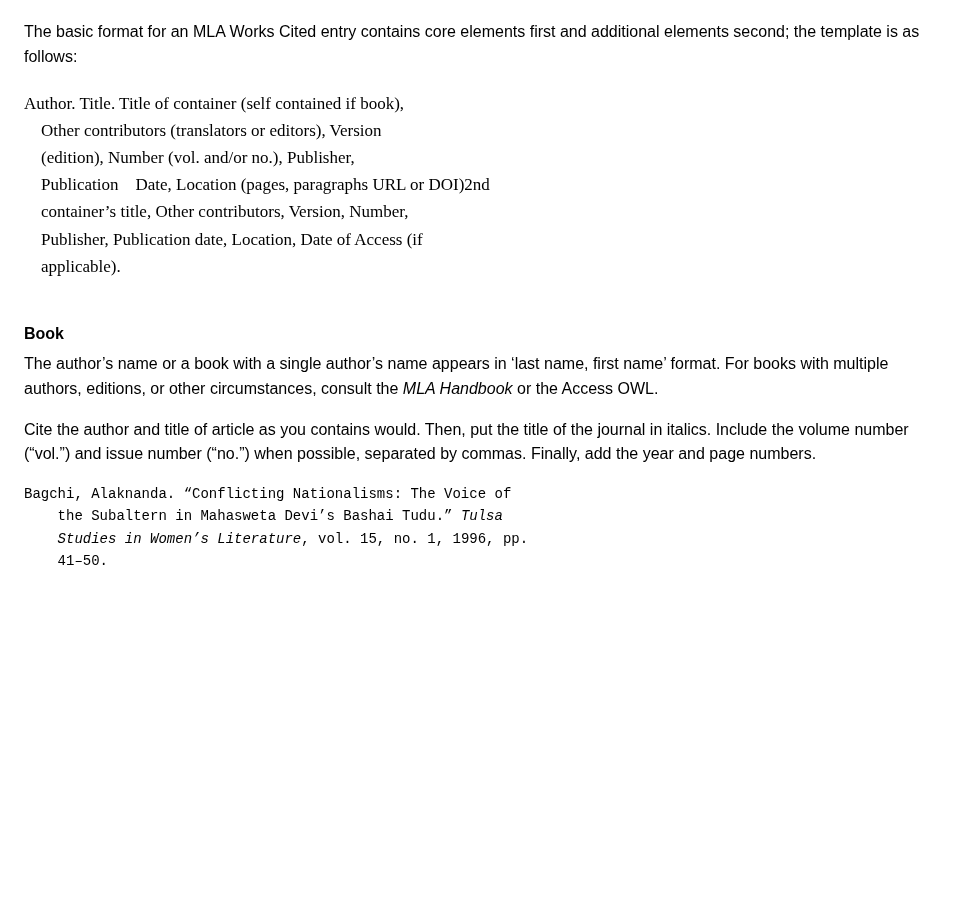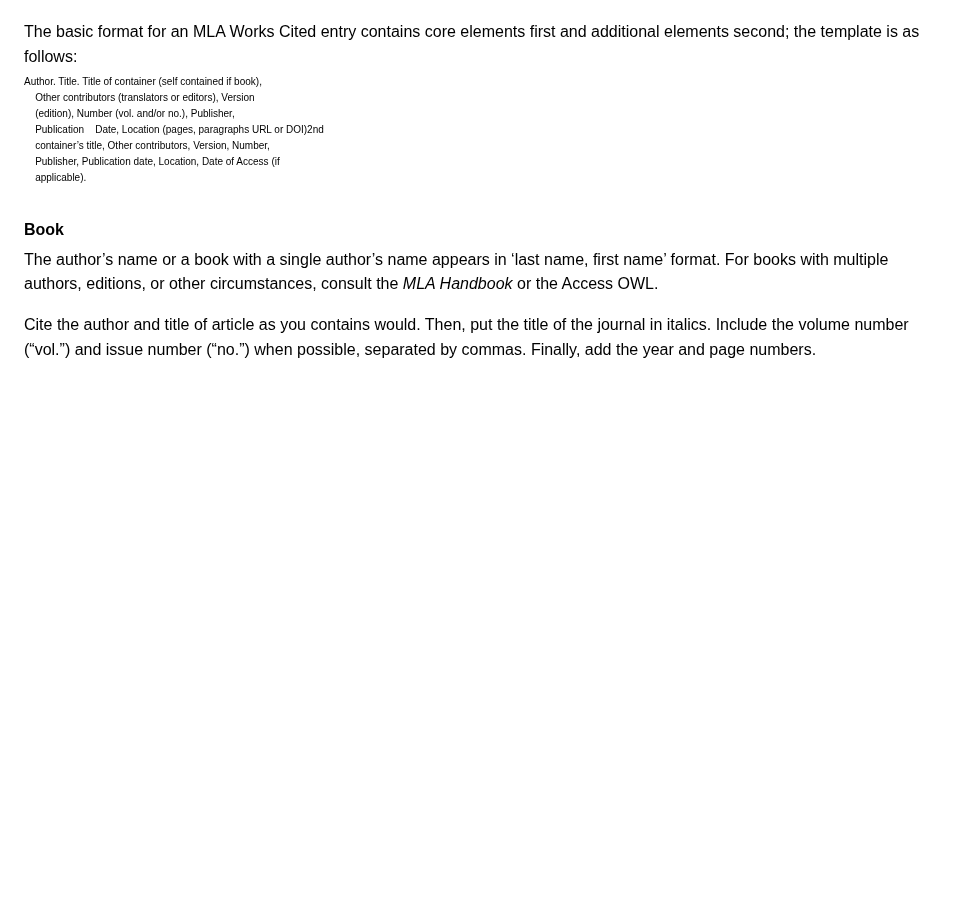--- a/index.html
+++ b/index.html
@@ -14,28 +14,28 @@
       font-size: 16px;
       line-height: 1.5;
       color: #000000;
       padding: 20px 24px;
       max-width: 963px;
     }
 
     .intro-paragraph {
       font-size: 16px;
       line-height: 1.55;
-      margin-bottom: 4px;
+      margin-bottom: 20px;
     }
 
     .code-block {
-      font-family: Liberation Sans, sans-serif;
-      font-size: 10px;
+      font-family: Liberation Serif, serif;
+      font-size: 17px;
       line-height: 1.6;
-      margin-bottom: 32px;
+      margin-bottom: 42px;
       white-space: pre-wrap;
       word-wrap: break-word;
     }
 
     .section-heading {
       font-size: 16px;
       font-weight: bold;
       margin-bottom: 6px;
     }
 
@@ -77,13 +77,17 @@
 
 <div class="section">
   <div class="section-heading">Book</div>
   <p class="section-description">
     <span>The author’s name or a book with a single author’s name appears in ‘last name, first name’ format. For books with multiple authors, editions, or other circumstances, consult the </span><em>MLA Handbook</em><span> or the Access OWL.</span>
   </p>
 </div>
 
 <div class="section">
   <p class="section-description">Cite the author and title of article as you contains would. Then, put the title of the journal in italics. Include the volume number (“vol.”) and issue number (“no.”) when possible, separated by commas. Finally, add the year and page numbers.</p>
+  <div class="citation-block"><span>Bagchi, Alaknanda. “Conflicting Nationalisms: The Voice of
+    the Subaltern in Mahasweta Devi’s Bashai Tudu.” </span><em>Tulsa
+    Studies in Women’s Literature</em><span>, vol. 15, no. 1, 1996, pp.
+    41–50.</span></div>
 </div>
 
 </body></html>

